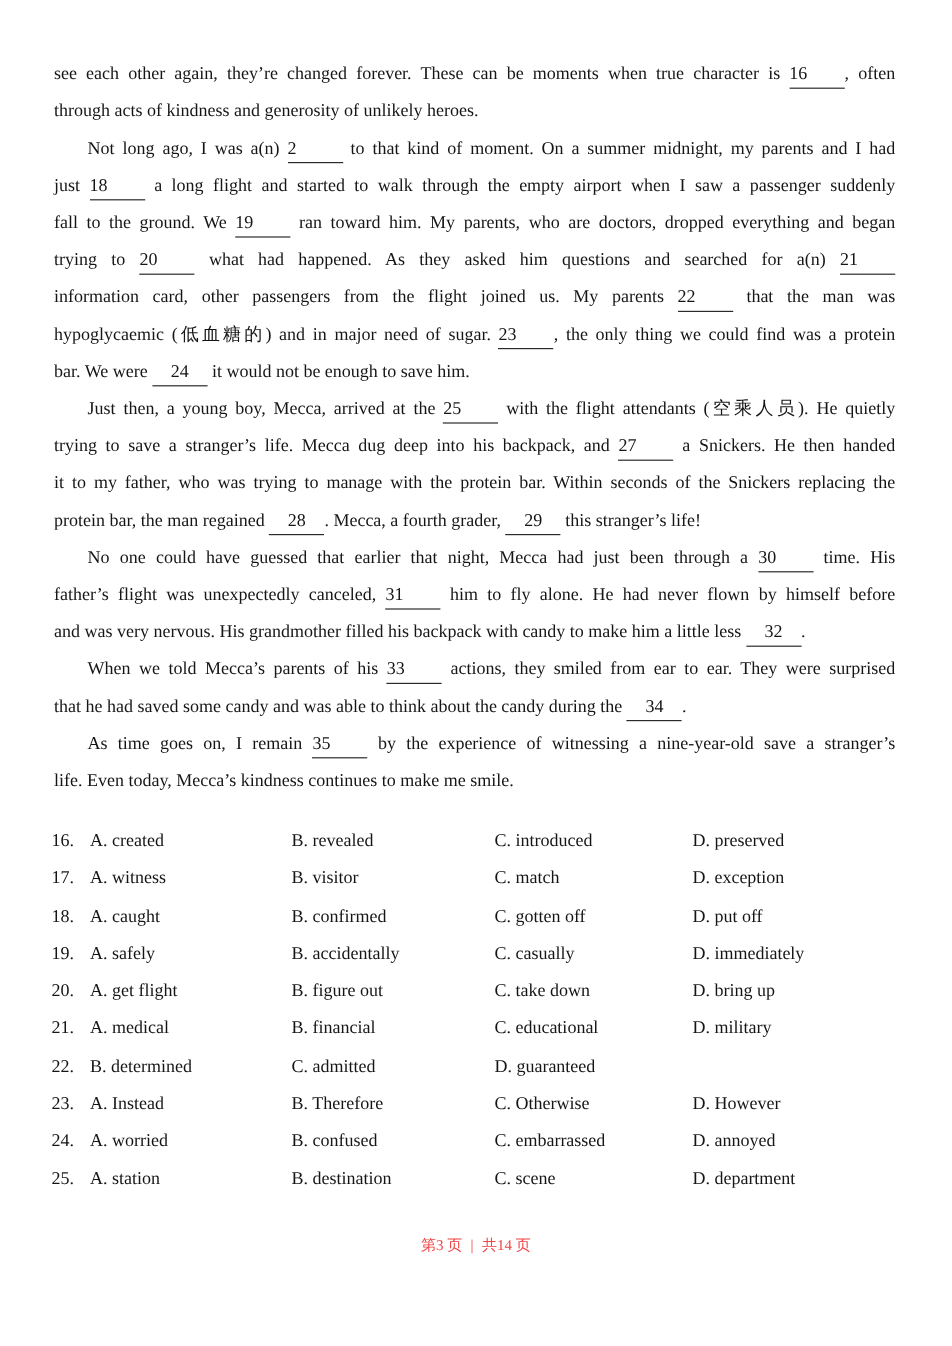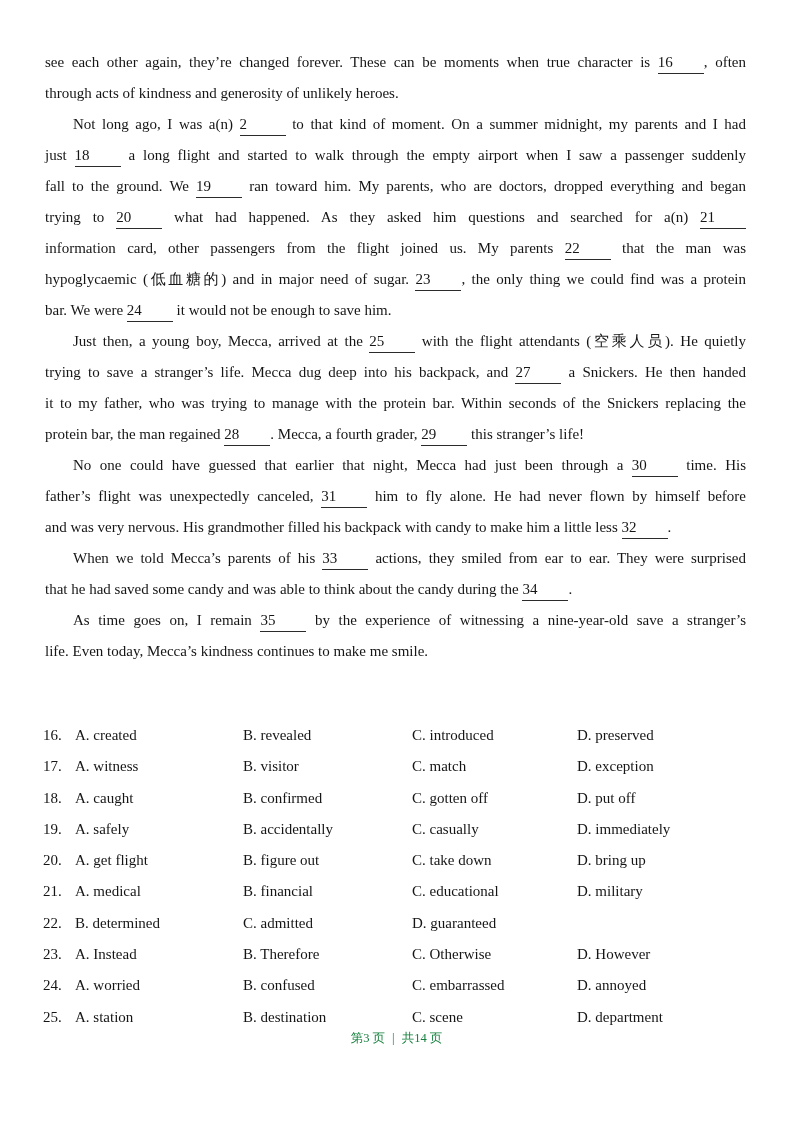--- a/index.html
+++ b/index.html
@@ -20,45 +20,45 @@
   }
   .line { min-height: 31px; }
   .line.just { text-align: justify; text-align-last: justify; }
   .line.indent { text-indent: 28px; }
 
   .blank {
     display: inline-block;
     min-width: 46px;
     height: 21px;
     line-height: 20px;
-    text-align: left;
+    text-align: center;
     border-bottom: 1.4px solid #2b2b2b;
     text-indent: 0;
   }
 
   .options {
     position: absolute;
-    left: 43px; top: 720px; width: 732px;
+    left: 43px; top: 686px; width: 732px;
     font-size: 15px;
   }
   .qrow {
     display: grid;
     grid-template-columns: 32px 168px 169px 165px auto;
     height: 31.3px;
     line-height: 31.3px;
     align-items: baseline;
   }
   .qcell { white-space: nowrap; }
 
   .footer {
     position: absolute;
     left: 0; top: 1030px; width: 793px;
     text-align: center;
     font-size: 12.5px;
-    color: #15803d;
+    color: #ef4444;
   }
   .footer .sep { margin: 0 7px; }
 </style>
 </head>
 <body>
 
 <div class="page">
 
   <div class="passage">
       <div class="line just">see each other again, they’re changed forever. These can be moments when true character is <span class="blank">16</span>, often</div>

